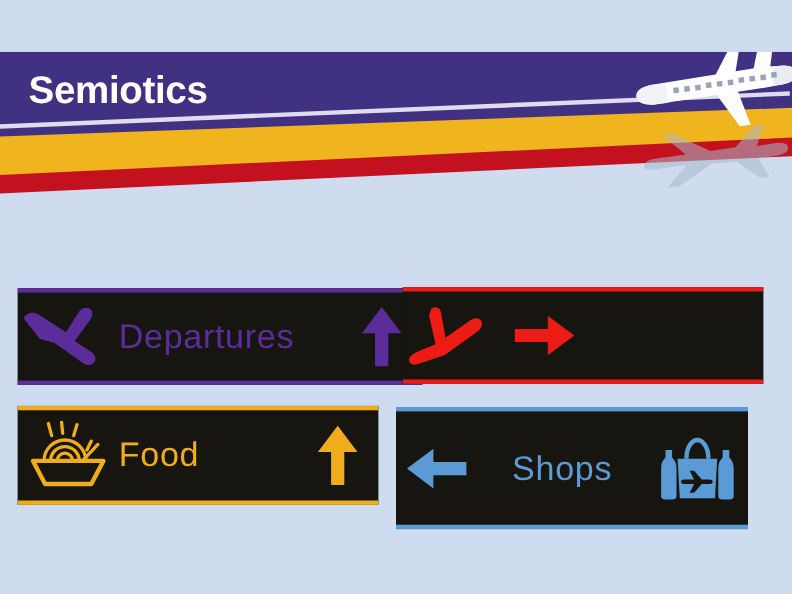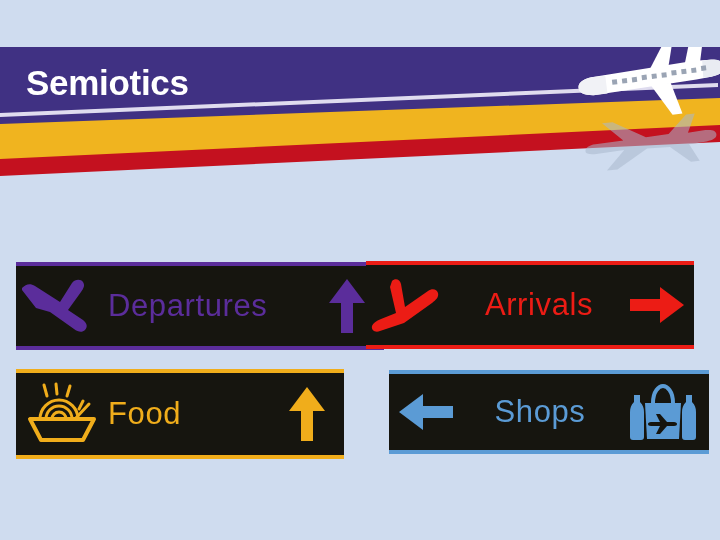--- a/index.html
+++ b/index.html
@@ -89,21 +89,21 @@
     font-weight: 300;
     letter-spacing: 0.6px;
     white-space: nowrap;
   }
   .label-left   { justify-content: flex-start; }
   .label-center { justify-content: center; }
 
   #sign-departures { left: 16px;  top: 215px; width: 368px; height: 88px; }
   #sign-arrivals   { left: 366px; top: 214px; width: 328px; height: 88px; }
   #sign-food       { left: 16px;  top: 322px; width: 328px; height: 90px; }
-  #sign-shops      { left: 389px; top: 323px; width: 320px; height: 84px; }
+  #sign-shops      { left: 360px; top: 323px; width: 320px; height: 111px; }
 
   
   #bullet-dot {
     position: absolute;
     left: 7px;
     top: 509px;
     width: 13px;
     height: 13px;
     border-radius: 50%;
     background: #eeb02a;
@@ -192,21 +192,20 @@
     <div class="edge-top" style="background:#ec1c15"></div>
     <div class="edge-bottom" style="background:#ec1c15"></div>
     <div class="sign-inner">
       <div class="sign-slot slot-icon">
         <svg width="84" height="56" viewBox="0 0 84 56">
           <path fill="#ec1c15" d="M22,4 C25,1 30,2 31,7 L35,30 L58,14 C62,11 67,12 68,16
                    C69,20 66,23 62,26 L34,46 L10,54 C5,56 1,53 2,49
                    C3,46 6,44 11,42 L26,36 L20,10 Z"></path>
         </svg>
       </div>
-      <div class="sign-slot slot-label label-center" style="color:#ec1c15">Arrivals</div>
       <div class="sign-slot slot-arrow">
         <svg width="58" height="40" viewBox="0 0 58 40">
           <path fill="#ec1c15" d="M2,14 L32,14 L32,2 L56,20 L32,38 L32,26 L2,26 Z"></path>
         </svg>
       </div>
     </div>
   </div>
 
   <div class="sign" id="sign-food">
     <div class="edge-top" style="background:#f0ad1b"></div>

